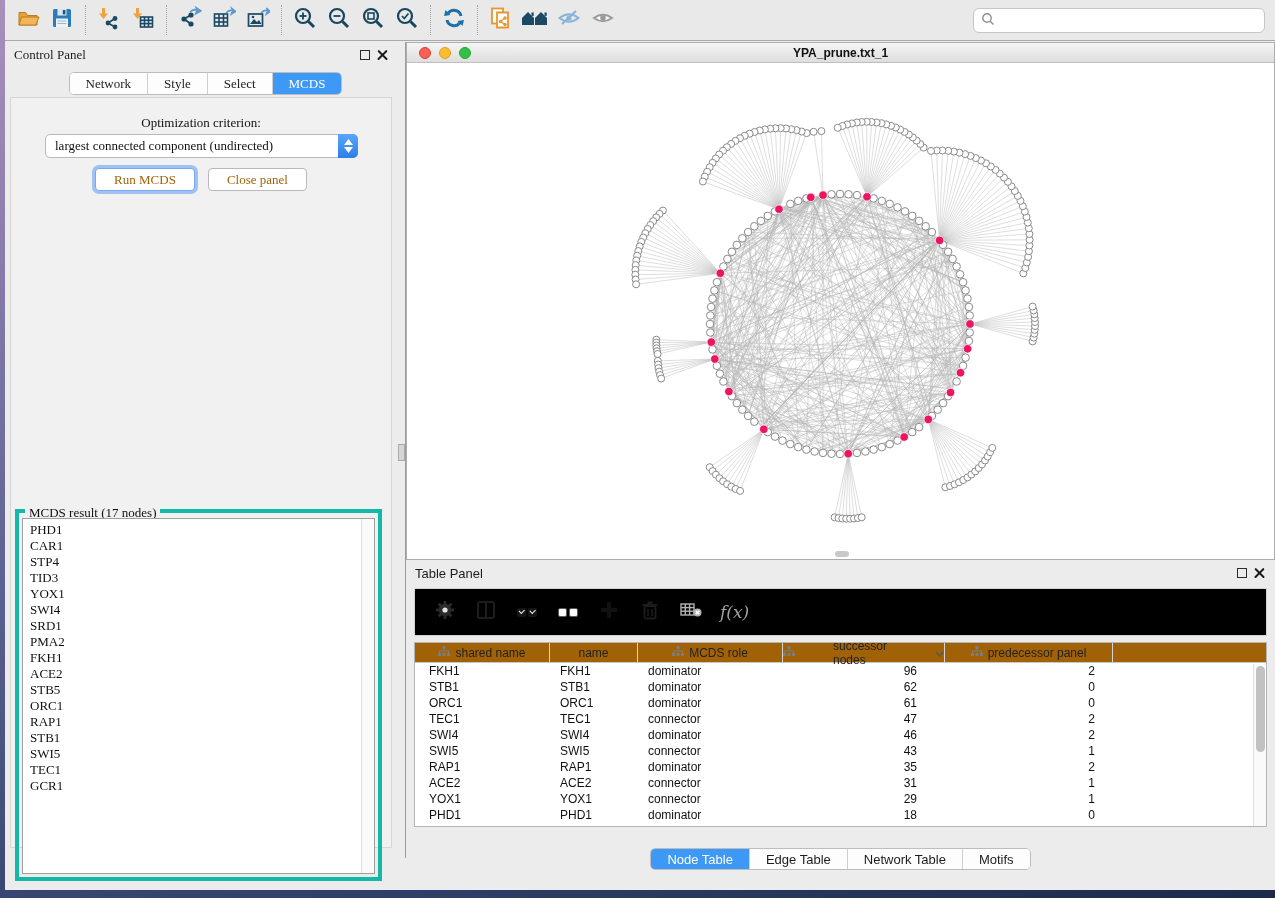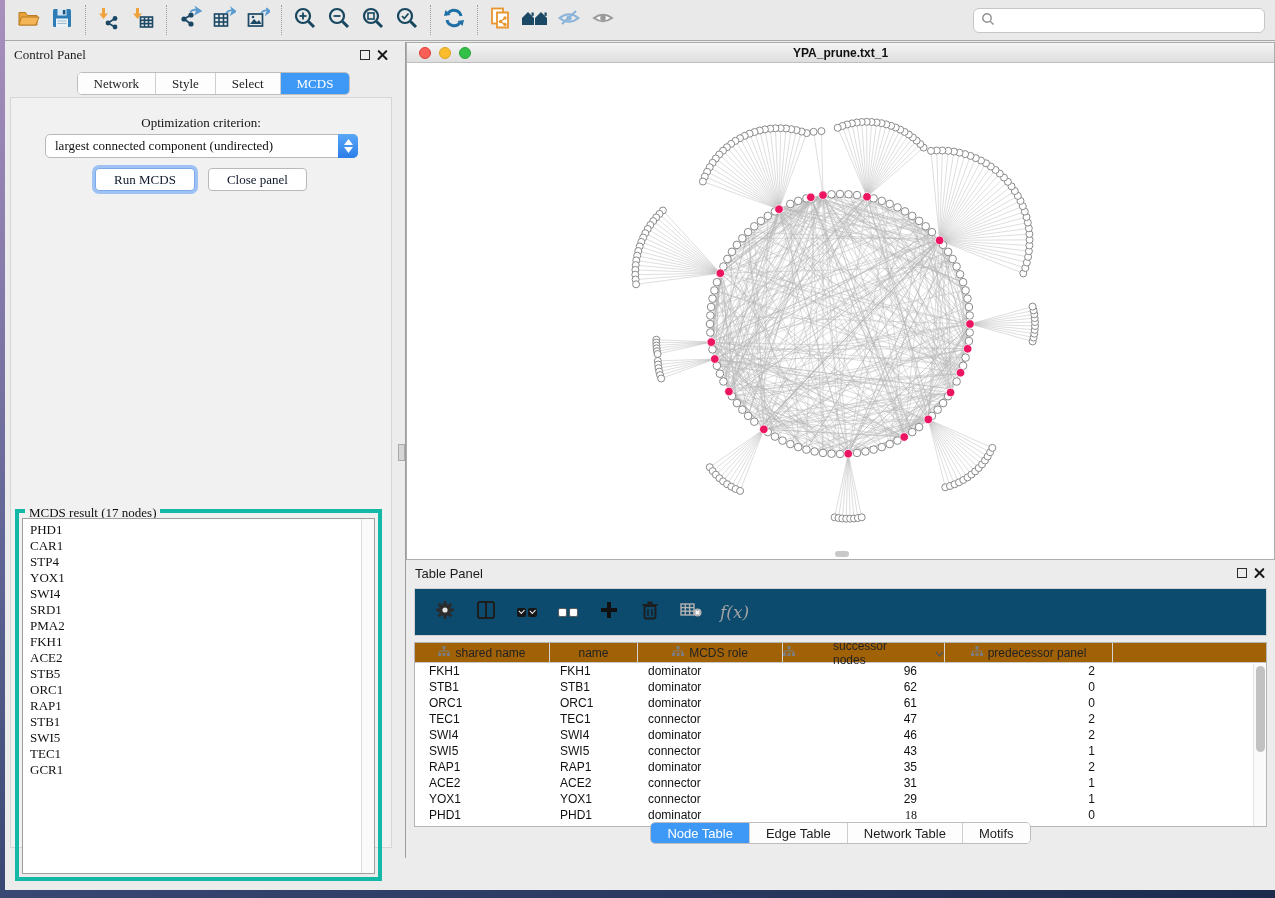--- a/index.html
+++ b/index.html
@@ -20,33 +20,33 @@
   
   .control-panel { position:absolute; left:0; top:42px; width:393px; bottom:32px; background:#ececec;font-family:Liberation Serif, serif; }
   .cp-header { position:absolute; left:0; top:0; width:100%; height:26px; display:flex; align-items:center; }
   .panel-title { font-size:13px; color:#1c1c1c; padding-left:9px; }
   .win-btns { margin-left:auto; display:flex; align-items:center; gap:7px; padding-right:10px; }
   .float-btn { width:10px; height:10px; border:1.5px solid #2b2b2b; background:transparent; }
   .close-btn { width:11px; height:11px; position:relative; }
   .close-btn:before,.close-btn:after { content:""; position:absolute; left:-1px; top:4px; width:13px; height:2.4px; background:#1a1a1a; border-radius:1px; }
   .close-btn:before { transform:rotate(45deg); } .close-btn:after { transform:rotate(-45deg); }
 
-  .cp-tabs { position:absolute; left:12px; top:30px; width:100%; display:flex; justify-content:center; }
+  .cp-tabs { position:absolute; left:4px; top:30px; width:100%; display:flex; justify-content:center; }
   .seg { display:flex; border:1px solid #bdbdbd; border-radius:5px; background:#fff; overflow:hidden; height:23px; }
   .seg-item { font-size:13px; color:#1d1d1d; padding:0 16px; display:flex; align-items:center; border-right:1px solid #cfcfcf; background:#fdfdfd; }
   .seg-item:last-child { border-right:none; }
   .seg-item.active { background:#3d99f5; color:#fff; }
 
   .cp-body { position:absolute; left:5px; right:6px; top:55px; bottom:10px; background:#f1f1f1; border:1px solid #d6d6d6; }
   .opt-label { text-align:center; font-size:13px; color:#111; margin-top:17px; }
   .dropdown { position:absolute; left:34px; top:36px; width:313px; height:24px; background:#fff; border:1px solid #b9b9b9; border-radius:5px; display:flex; align-items:center; }
   .dropdown .dd-text { flex:1; font-size:13px; color:#111; padding-left:9px; white-space:nowrap; overflow:hidden; }
   .dd-stepper { width:20px; height:24px; margin-right:-1px; border-radius:0 5px 5px 0; background:linear-gradient(#59a7f7,#2d7de9); display:flex; flex-direction:column; align-items:center; justify-content:center; gap:2px; }
   .btn-row { position:absolute; left:0; top:70px; width:100%; display:flex; justify-content:center; gap:13px; }
-  .mac-btn { height:23px; background:#fff; border:1px solid #b9b9b9; border-radius:4px; font-size:13px; color:#0f172a; padding:0 18px; display:flex; align-items:center; }
+  .mac-btn { height:23px; background:#fff; border:1px solid #b9b9b9; border-radius:4px; font-size:13px; color:#a16207; padding:0 18px; display:flex; align-items:center; }
   .mac-btn.focused { box-shadow:0 0 0 3px rgba(90,154,245,.55); border-color:#7aa8e8; }
 
   .fieldset { position:absolute; left:4px; right:9px; top:411px; height:372px; border:4px solid #14b8a6; }
   .legend { position:absolute; left:6px; top:-8px; background:#f1f1f1; padding:0 4px; font-size:13px; color:#111; }
   .mcds-list { position:absolute; left:3px; right:3px; top:5px; bottom:3px; background:#fff; border:1px solid #9f9f9f; overflow:hidden; }
   .mcds-scroll { position:absolute; right:0; top:0; bottom:0; width:13px; background:#fafafa; border-left:1px solid #e0e0e0; }
   .mcds-list ul { list-style:none; padding:3px 0 0 7px; }
   .mcds-list li { font-size:13px; line-height:16px; color:#111; }
 
   
@@ -60,38 +60,38 @@
   .light { width:12px; height:12px; border-radius:50%; }
   .light.red { background:#f95f57; border:1px solid #de3f36; }
   .light.yellow { background:#fbbd2e; border:1px solid #dfa023; }
   .light.green { background:#32c146; border:1px solid #27a53a; }
   .net-title { position:absolute; left:0; right:0; text-align:center; font-size:12px; font-weight:600; color:#111; }
   .net-canvas { position:absolute; left:0; top:20px; right:0; bottom:0; background:#fff; }
   .net-hscroll { position:absolute; left:428px; bottom:2px; width:14px; height:6px; background:#c9c9c9; border-radius:3px; }
 
   
   .table-panel { position:absolute; left:401px; top:560px; right:0; bottom:32px; background:#ececec; }
-  .tp-toolbar { position:absolute; left:8px; right:8px; top:28px; height:48px; background:#0c4a6e; border:1px solid #d2d2d2; display:flex; align-items:center; gap:17px; padding-left:18px; }
+  .tp-toolbar { position:absolute; left:8px; right:8px; top:28px; height:48px; background:#000000; border:1px solid #d2d2d2; display:flex; align-items:center; gap:17px; padding-left:18px; }
   .tp-icon { display:flex; align-items:center; justify-content:center; width:24px; height:24px; }
   .fx-label { font-family:"DejaVu Serif", serif; font-style:italic; font-size:17px; color:#a3a3a3; }
   .chk { width:9px; height:9px; border-radius:2px; }
   .chk.on { background:#161616; position:relative; }
   .chk.on:after { content:""; position:absolute; left:2px; top:1.5px; width:4px; height:2.5px; border-left:1.5px solid #fff; border-bottom:1.5px solid #fff; transform:rotate(-45deg); }
   .chk.off { border:1.5px solid #5a5a5a; background:#fff; }
 
   .tp-table { position:absolute; left:8px; right:8px; top:82px; height:185px; background:#fff; border:1px solid #b5b5b5; overflow:hidden; }
   .thead { display:flex; height:20px; border-bottom:1px solid #c8c8c8; background:#a16207; }
   .th { display:flex; align-items:center; justify-content:center; gap:5px; font-size:12px; color:#222; border-right:1px solid #d4d4d4; height:100%; }
   .tbody .tr { display:flex; height:16px; align-items:center; }
   .td { font-size:12px; color:#111; overflow:hidden; white-space:nowrap; }
   .td.num { text-align:right; }
   .tv-scroll { position:absolute; right:0; top:21px; bottom:0; width:13px; background:#fafafa; border-left:1px solid #e2e2e2; }
   .tv-thumb { position:absolute; left:1.5px; top:2px; width:9px; height:86px; background:#c2c2c2; border-radius:5px; }
 
-  .tp-tabs { position:absolute; left:0; right:0; top:262px; display:flex; justify-content:center; }
+  .tp-tabs { position:absolute; left:0; right:0; top:288px; display:flex; justify-content:center; }
   .tp-tabs .seg { height:22px; }
 
   
   .statusbar { position:absolute; left:0; bottom:0; width:100%; height:32px; background:#ededed; border-top:1px solid #c2c2c2; }
   .list-btn { position:absolute; left:9px; top:6px; width:26px; height:21px; background:#fdfdfd; border:1px solid #9d9d9d; display:flex; align-items:center; justify-content:center; }
   .memory-btn { position:absolute; right:12px; top:7px; height:22px; background:#fdfdfd; border:1px solid #a8a8a8; border-radius:3px; display:flex; align-items:center; gap:6px; padding:0 9px; font-size:12px; color:#111; }
   .mem-dot { width:10px; height:10px; border-radius:50%; background:#17a73b; border:1px solid #108330; }
 </style>
 </head>
 <body>
@@ -295,20 +295,21 @@
         <div class="mac-btn focused">Run MCDS</div>
         <div class="mac-btn">Close panel</div>
       </div>
       <div class="fieldset">
         <span class="legend">MCDS result (17 nodes)</span>
         <div class="mcds-list">
           <ul id="mcds-list">
               <li>PHD1</li>
               <li>CAR1</li>
               <li>STP4</li>
+              <li>TID3</li>
               <li>YOX1</li>
               <li>SWI4</li>
               <li>SRD1</li>
               <li>PMA2</li>
               <li>FKH1</li>
               <li>ACE2</li>
               <li>STB5</li>
               <li>ORC1</li>
               <li>RAP1</li>
               <li>STB1</li>
@@ -1406,21 +1407,21 @@
             <div class="td" style="width: 135px; padding-left: 14px;">YOX1</div>
             <div class="td" style="width: 88px; padding-left: 10px;">YOX1</div>
             <div class="td" style="width: 145px; padding-left: 10px;">connector</div>
             <div class="td num" style="width: 162px; padding-left: 0px; padding-right: 28px;">29</div>
             <div class="td num" style="width: 168px; padding-left: 0px; padding-right: 18px;">1</div>
           </div>
           <div class="tr">
             <div class="td" style="width: 135px; padding-left: 14px;">PHD1</div>
             <div class="td" style="width: 88px; padding-left: 10px;">PHD1</div>
             <div class="td" style="width: 145px; padding-left: 10px;">dominator</div>
-            <div class="td num" style="width: 162px; padding-left: 0px; padding-right: 28px; font-family: Liberation Serif, serif;">18</div>
+            <div class="td num" style="width: 162px; padding-left: 0px; padding-right: 28px;">18</div>
             <div class="td num" style="width: 168px; padding-left: 0px; padding-right: 18px;">0</div>
           </div>
         </div>
       <div class="tv-scroll">
           <div class="tv-thumb"></div>
         </div>
     </div>
 
     <div class="tp-tabs">
       <div class="seg">

